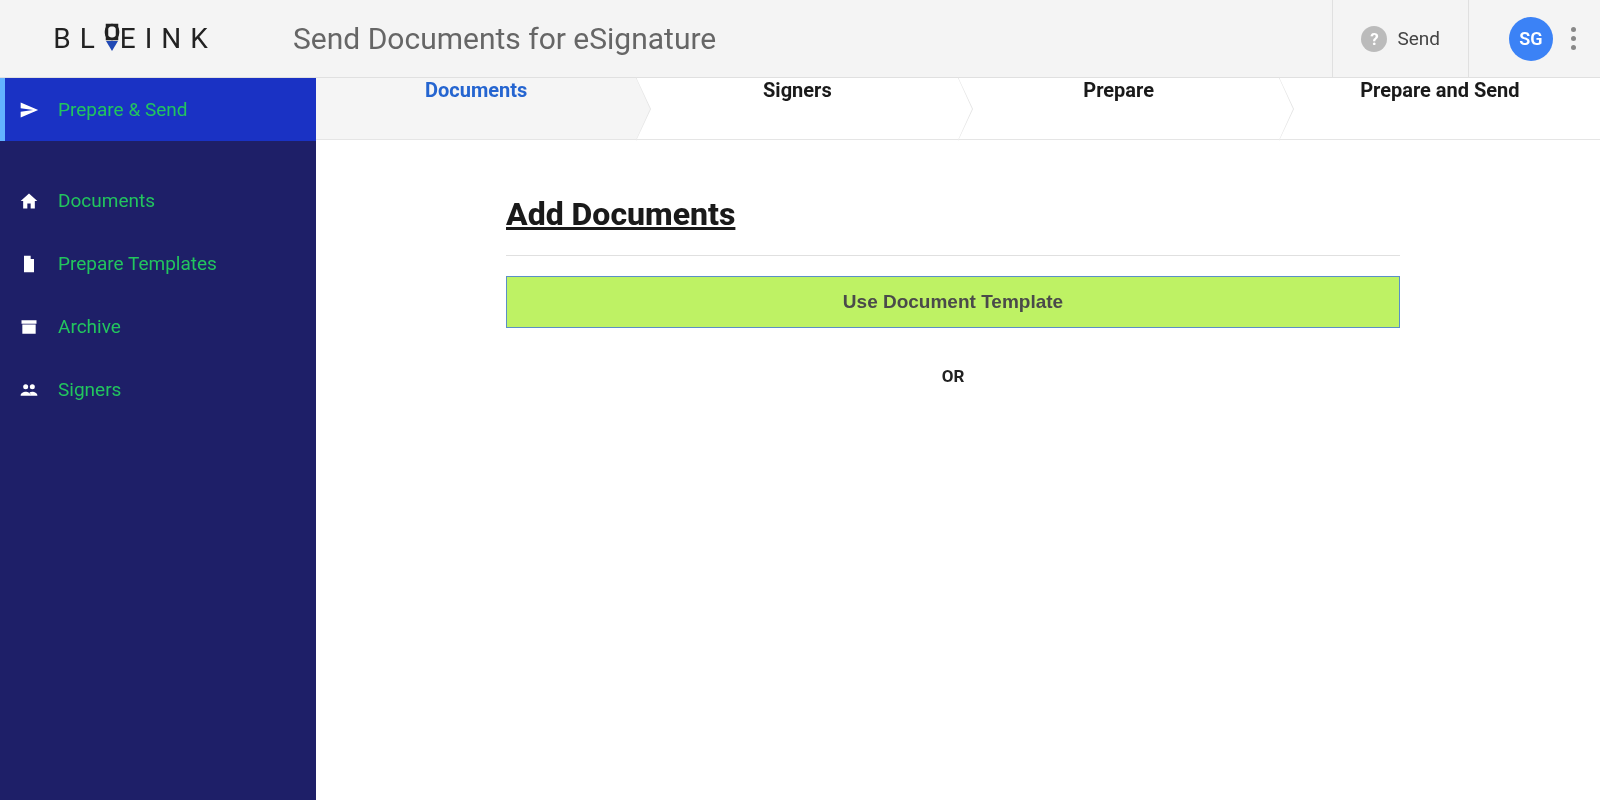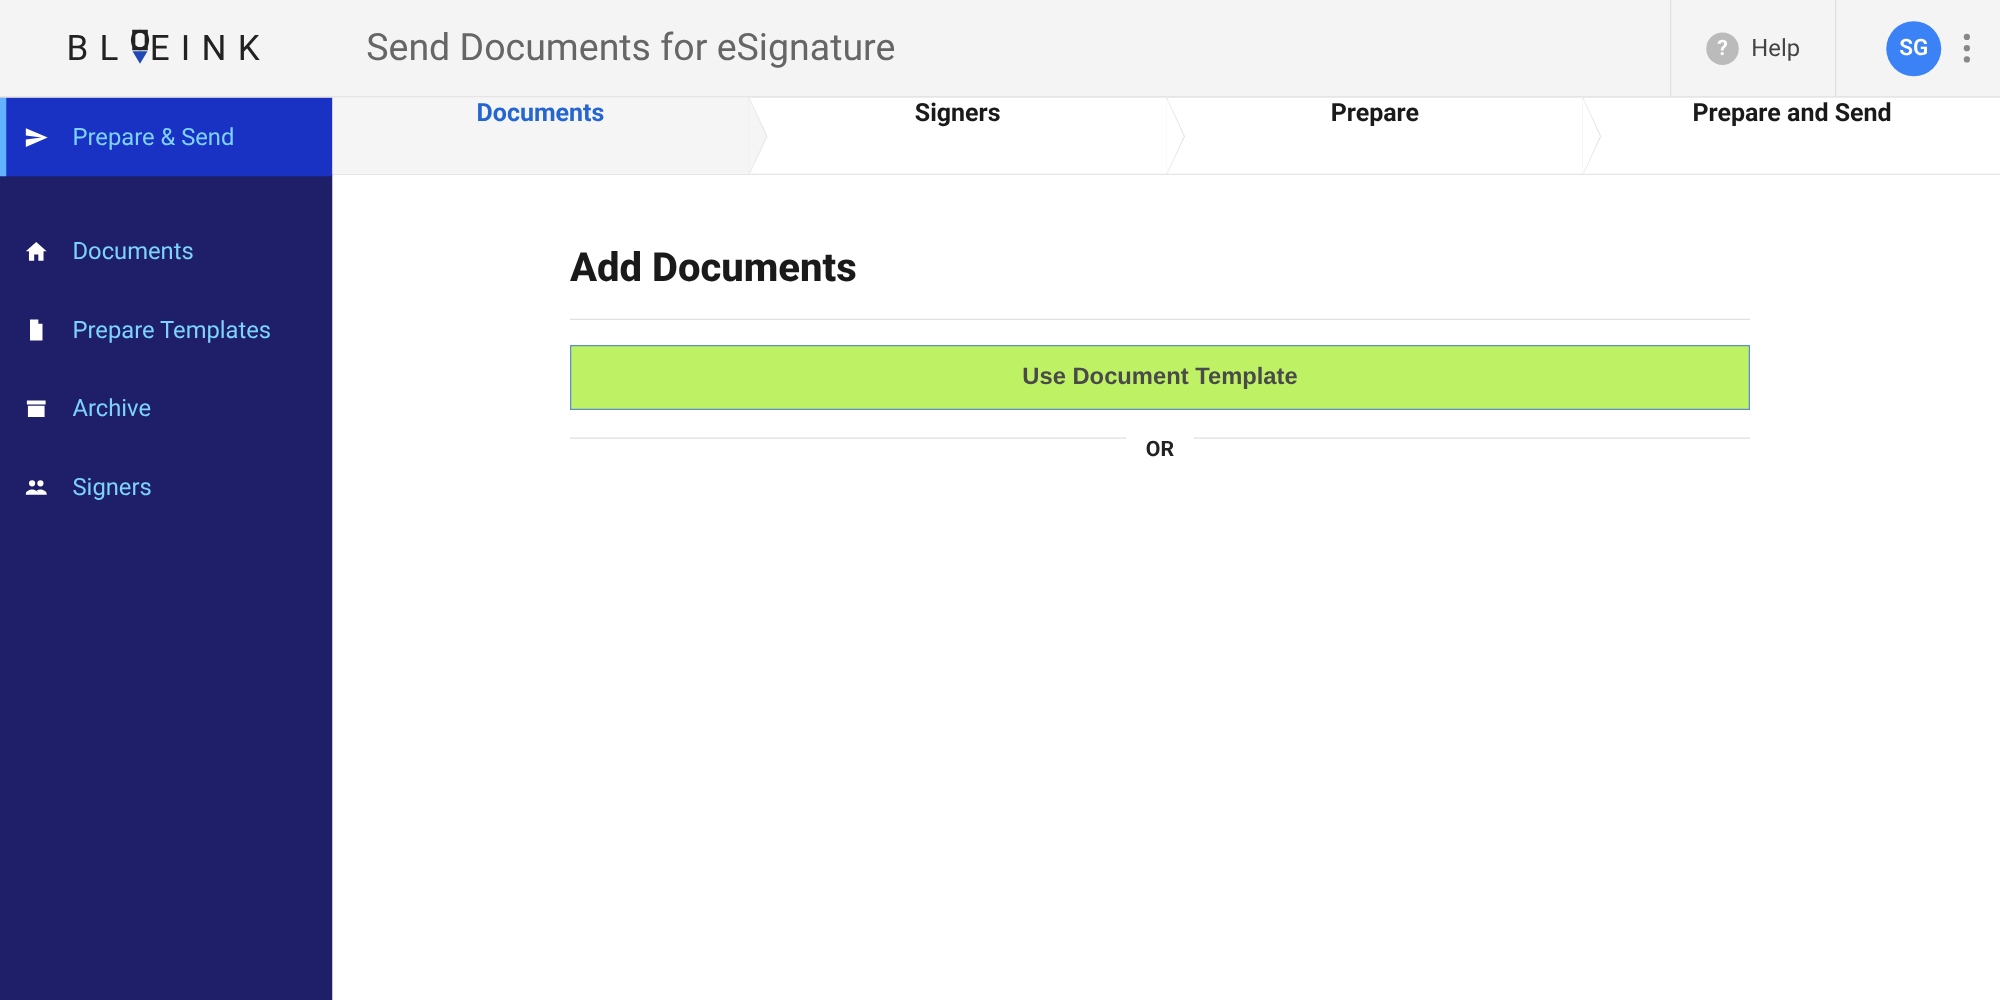--- a/index.html
+++ b/index.html
@@ -104,23 +104,23 @@
       background: #888;
       border-radius: 50%;
     }
     
     .layout {
       display: flex;
       height: calc(800px - 78px);
     }
     
     .sidebar {
-      width: 266px;
+      width: 316px;
       background: #1e1f68;
-      color: #7dd3fc;
+      color: #22c55e;
       flex-shrink: 0;
     }
     .sidebar-item {
       display: flex;
       align-items: center;
       gap: 18px;
       padding: 20px 18px;
       font-size: 19px;
       cursor: pointer;
     }
@@ -201,40 +201,43 @@
     .step:last-child::after, .step:last-child::before { display: none; }
     
     .content {
       padding: 55px 200px 0 190px;
     }
     .section-title {
       font-size: 32px;
       font-weight: 800;
       color: #1a1a1a;
       margin-bottom: 22px;
+      text-decoration: underline;
     }
     .divider {
       border: none;
       border-top: 1px solid #e0e0e0;
       margin-bottom: 20px;
     }
     .template-btn {
       width: 100%;
       height: 52px;
       background: #bef264;
       border: 1px solid #5a8fc7;
       font-size: 19px;
       font-weight: 700;
       color: #4a4a4a;
       cursor: pointer;
     }
     .or-row {
       display: flex;
+      align-items: center;
       margin: 22px 0;
       gap: 16px;
+      flex-direction: column;
     }
     .or-line {
       flex: 1;
       height: 1px;
       background: #e0e0e0;
     }
     .or-text {
       font-size: 17px;
       font-weight: 700;
       color: #222;
@@ -268,21 +271,21 @@
       <span>E</span>
         <span>I</span>
         <span>N</span>
         <span>K</span>
     </div>
   </div>
   <div class="page-title">Send Documents for eSignature</div>
   <div class="header-right">
     <div class="help-section">
       <span class="help-icon">?</span>
-      <span>Help</span>
+      <span>Send</span>
     </div>
     <div class="user-section">
       <div class="avatar">SG</div>
       <div class="kebab">
         <span></span>
           <span></span>
           <span></span>
       </div>
     </div>
   </div>

